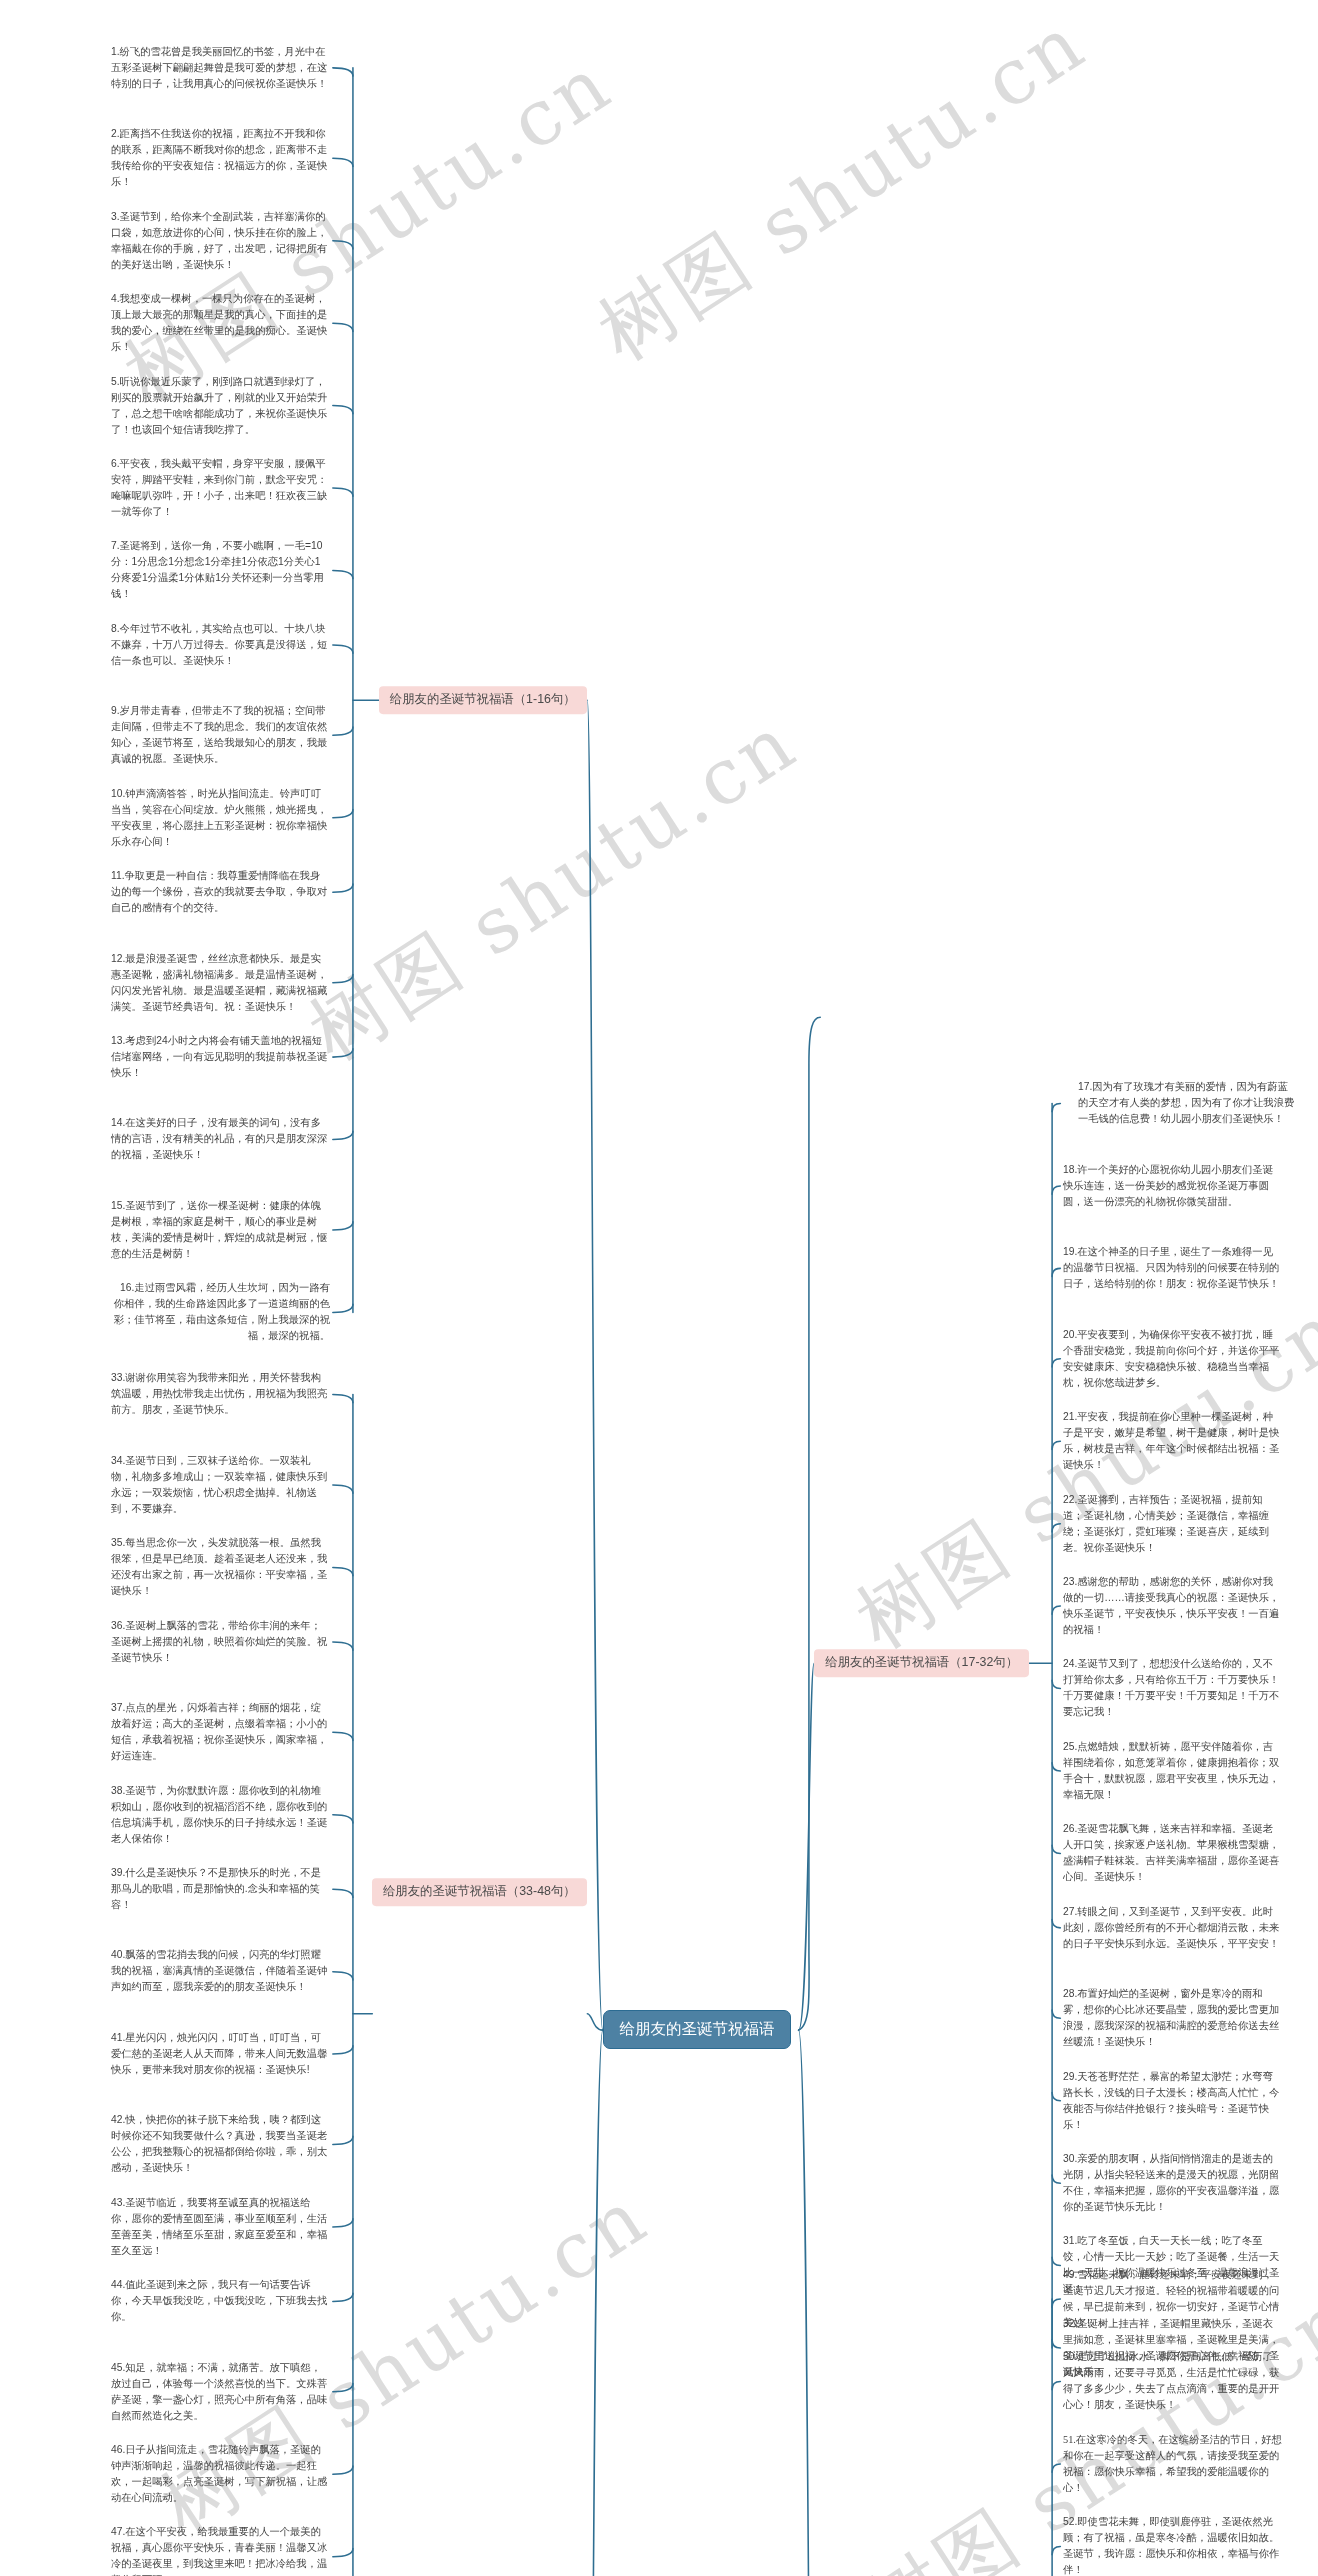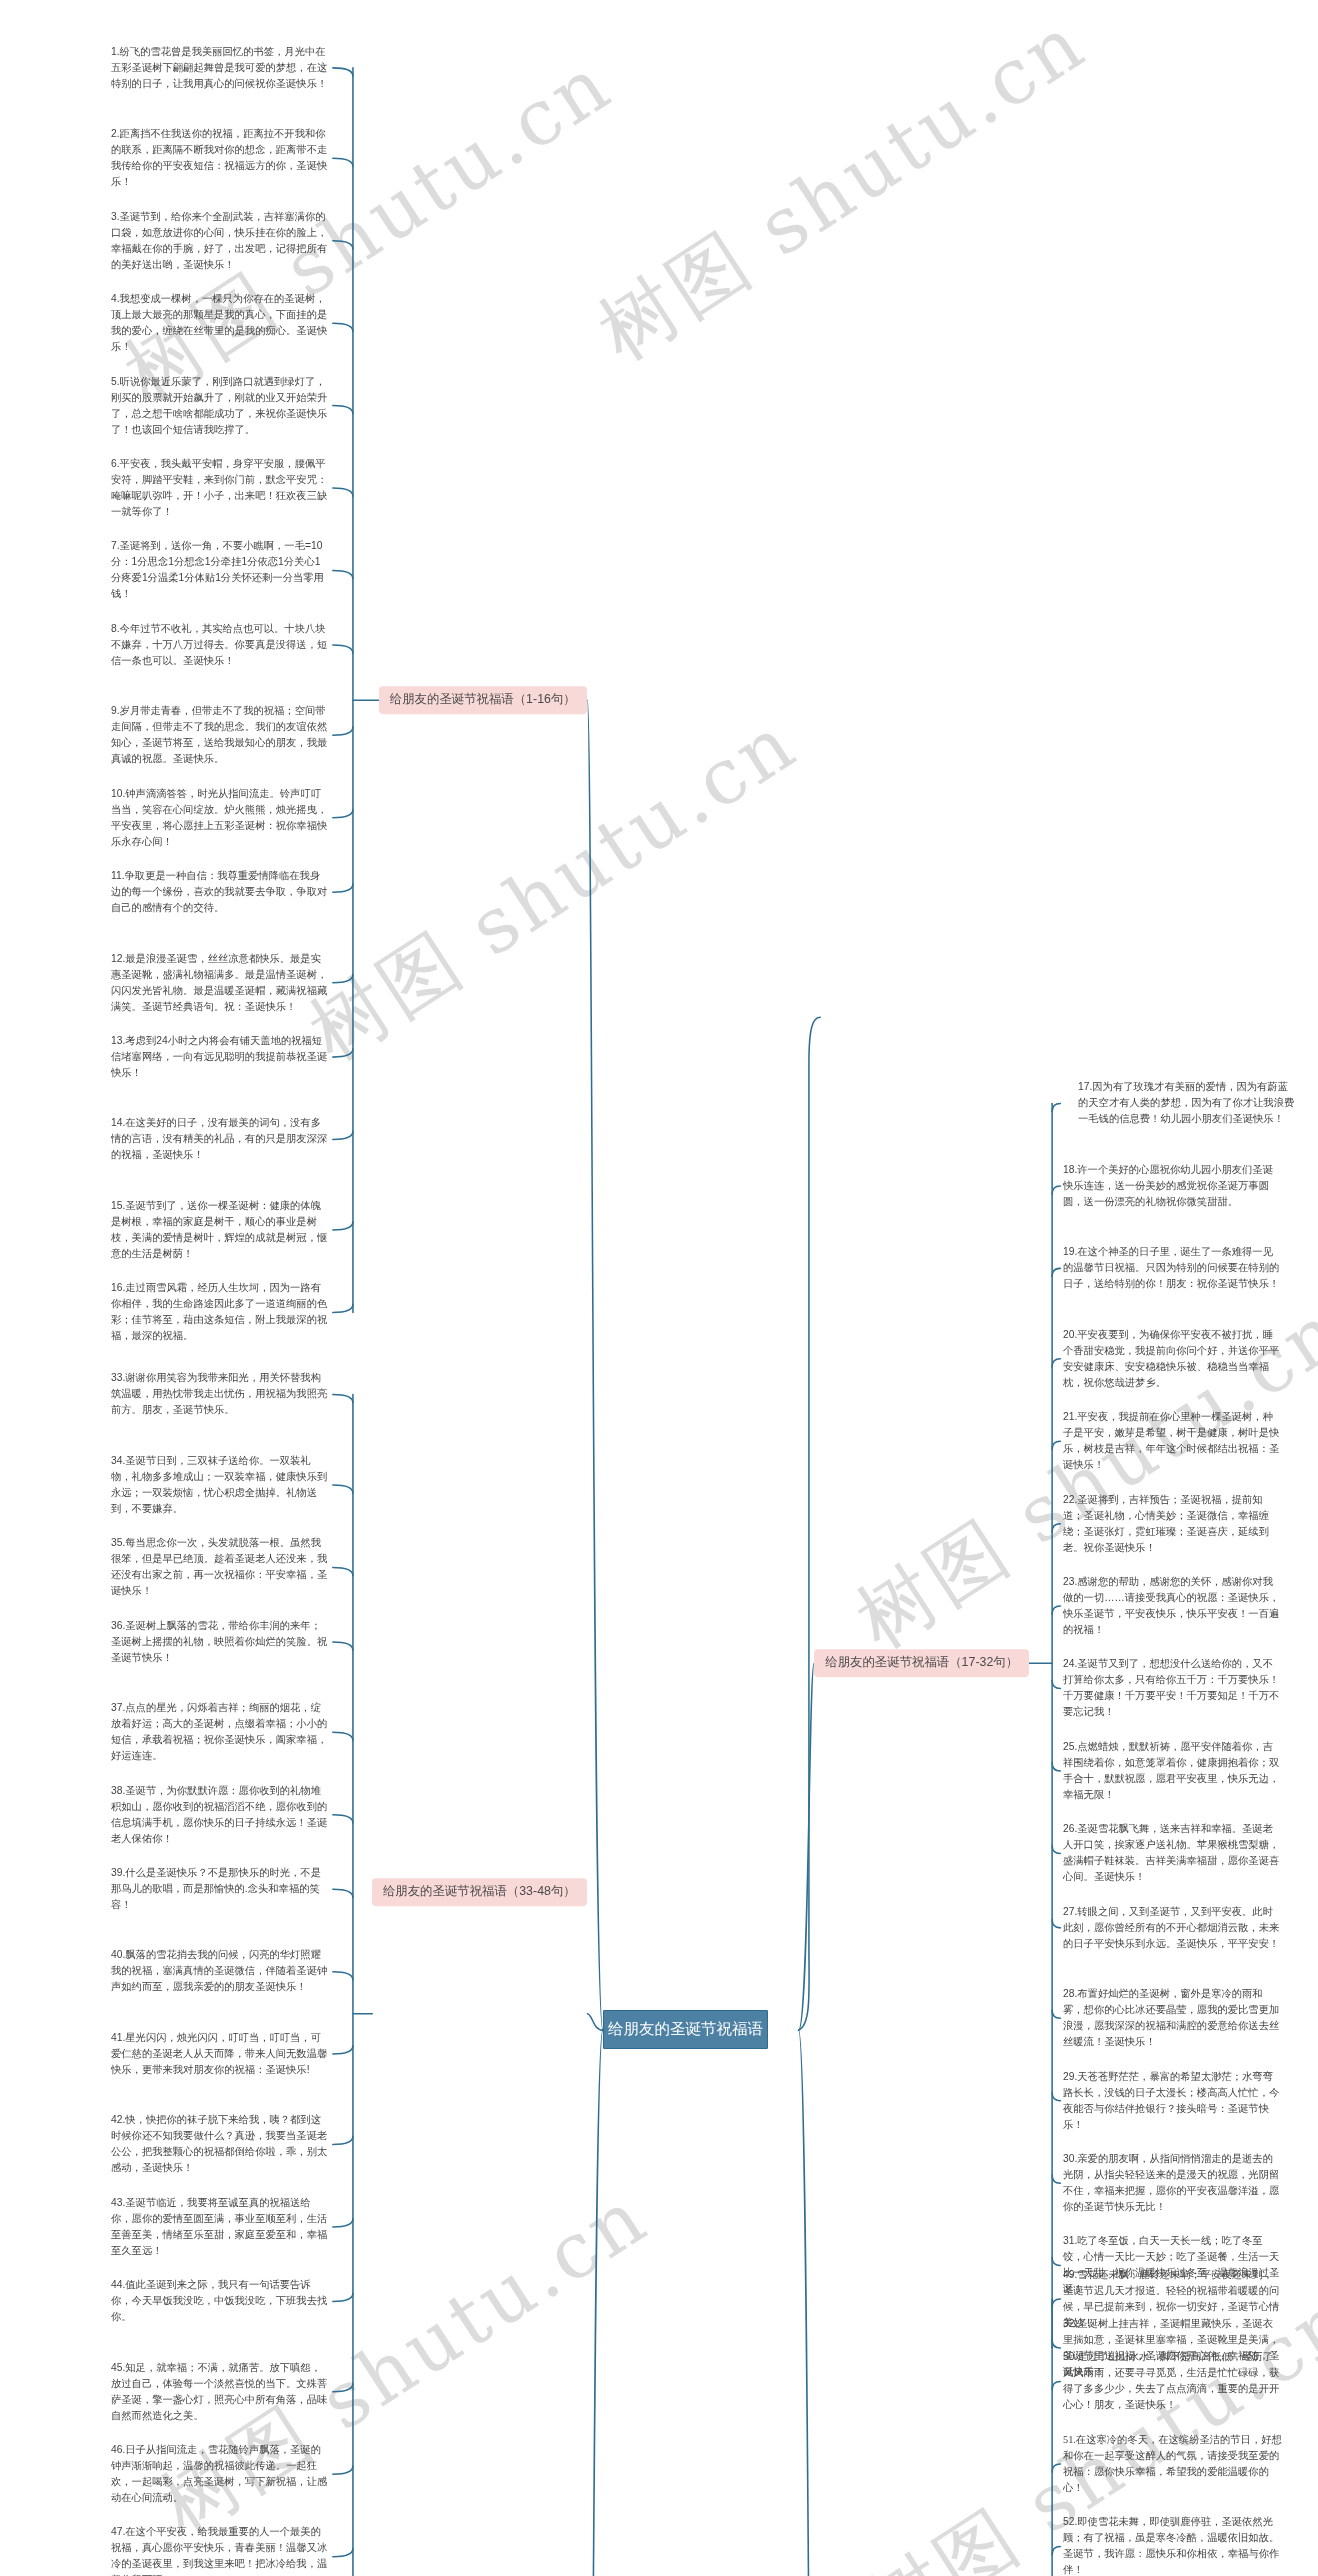--- a/index.html
+++ b/index.html
@@ -11,22 +11,22 @@
           font-family:"Liberation Sans",sans-serif;}
   #connectors{position:absolute;left:0;top:0;z-index:1;}
   .wm{position:absolute;z-index:0;white-space:nowrap;color:var(--wm);opacity:.85;
       font-family:"DejaVu Serif",serif;font-size:77px;letter-spacing:4.1px;
       transform:rotate(-33deg);transform-origin:0 50%;pointer-events:none;user-select:none;}
   .item{position:absolute;z-index:2;width:219px;font-size:10.3px;line-height:1.55;
         color:var(--item-text);text-align:left;}
   .sec-label{position:absolute;z-index:3;max-width:237px;background:var(--pink);
         color:var(--label-text);font-size:12.4px;line-height:1.4;padding:5.2px 11.3px;
         border-radius:4.1px;transform:translateY(-50%);box-sizing:border-box;}
-  #central{position:absolute;z-index:4;left:603px;top:2010px;width:165px;height:39px;
-        background:var(--central-fill);border:1.5px solid var(--central-border);border-radius:1px;
+  #central{position:absolute;z-index:4;left:603px;top:2010px;width:188px;height:39px;
+        background:var(--central-fill);border:1.5px solid var(--central-border);border-radius:7px;
         color:#ffffff;font-size:15.5px;display:flex;align-items:center;justify-content:center;
         box-sizing:border-box;white-space:nowrap;}
   #intro{position:absolute;z-index:3;left:820px;top:947px;width:223px;background:var(--pink);
         border-radius:5.2px;padding:11.3px 13.4px;font-size:10.8px;line-height:1.62;color:var(--label-text);
         box-sizing:border-box;}
 </style>
 </head>
 <body>
 
 <div id="canvas">
@@ -150,21 +150,21 @@
       <div class="item" style="left: 111px; top: 456px;">6.平安夜，我头戴平安帽，身穿平安服，腰佩平安符，脚踏平安鞋，来到你门前，默念平安咒：唵嘛呢叭弥吽，开！小子，出来吧！狂欢夜三缺一就等你了！</div>
       <div class="item" style="left: 111px; top: 538px;">7.圣诞将到，送你一角，不要小瞧啊，一毛=10分：1分思念1分想念1分牵挂1分依恋1分关心1分疼爱1分温柔1分体贴1分关怀还剩一分当零用钱！</div>
       <div class="item" style="left: 111px; top: 621px;">8.今年过节不收礼，其实给点也可以。十块八块不嫌弃，十万八万过得去。你要真是没得送，短信一条也可以。圣诞快乐！</div>
       <div class="item" style="left: 111px; top: 703px;">9.岁月带走青春，但带走不了我的祝福；空间带走间隔，但带走不了我的思念。我们的友谊依然知心，圣诞节将至，送给我最知心的朋友，我最真诚的祝愿。圣诞快乐。</div>
       <div class="item" style="left: 111px; top: 786px;">10.钟声滴滴答答，时光从指间流走。铃声叮叮当当，笑容在心间绽放。炉火熊熊，烛光摇曳，平安夜里，将心愿挂上五彩圣诞树：祝你幸福快乐永存心间！</div>
       <div class="item" style="left: 111px; top: 868px;">11.争取更是一种自信：我尊重爱情降临在我身边的每一个缘份，喜欢的我就要去争取，争取对自己的感情有个的交待。</div>
       <div class="item" style="left: 111px; top: 951px;">12.最是浪漫圣诞雪，丝丝凉意都快乐。最是实惠圣诞靴，盛满礼物福满多。最是温情圣诞树，闪闪发光皆礼物。最是温暖圣诞帽，藏满祝福藏满笑。圣诞节经典语句。祝：圣诞快乐！</div>
       <div class="item" style="left: 111px; top: 1033px;">13.考虑到24小时之内将会有铺天盖地的祝福短信堵塞网络，一向有远见聪明的我提前恭祝圣诞快乐！</div>
       <div class="item" style="left: 111px; top: 1115px;">14.在这美好的日子，没有最美的词句，没有多情的言语，没有精美的礼品，有的只是朋友深深的祝福，圣诞快乐！</div>
       <div class="item" style="left: 111px; top: 1198px;">15.圣诞节到了，送你一棵圣诞树：健康的体魄是树根，幸福的家庭是树干，顺心的事业是树枝，美满的爱情是树叶，辉煌的成就是树冠，惬意的生活是树荫！</div>
-      <div class="item" style="left: 111px; top: 1280px;">16.走过雨雪风霜，经历人生坎坷，因为一路有你相伴，我的生命路途因此多了一道道绚丽的色彩；佳节将至，藉由这条短信，附上我最深的祝福，最深的祝福。</div>
+      <div class="item" style="left: 111px; top: 1280px; text-align: right;">16.走过雨雪风霜，经历人生坎坷，因为一路有你相伴，我的生命路途因此多了一道道绚丽的色彩；佳节将至，藉由这条短信，附上我最深的祝福，最深的祝福。</div>
       <div class="sec-label" style="top: 1663px; left: 814px;">给朋友的圣诞节祝福语（17-32句）</div>
       <div class="item" style="left: 1063px; top: 1079px; margin-left: 15px;">17.因为有了玫瑰才有美丽的爱情，因为有蔚蓝的天空才有人类的梦想，因为有了你才让我浪费一毛钱的信息费！幼儿园小朋友们圣诞快乐！</div>
       <div class="item" style="left: 1063px; top: 1162px;">18.许一个美好的心愿祝你幼儿园小朋友们圣诞快乐连连，送一份美妙的感觉祝你圣诞万事圆圆，送一份漂亮的礼物祝你微笑甜甜。</div>
       <div class="item" style="left: 1063px; top: 1244px;">19.在这个神圣的日子里，诞生了一条难得一见的温馨节日祝福。只因为特别的问候要在特别的日子，送给特别的你！朋友：祝你圣诞节快乐！</div>
       <div class="item" style="left: 1063px; top: 1327px;">20.平安夜要到，为确保你平安夜不被打扰，睡个香甜安稳觉，我提前向你问个好，并送你平平安安健康床、安安稳稳快乐被、稳稳当当幸福枕，祝你悠哉进梦乡。</div>
       <div class="item" style="left: 1063px; top: 1409px;">21.平安夜，我提前在你心里种一棵圣诞树，种子是平安，嫩芽是希望，树干是健康，树叶是快乐，树枝是吉祥，年年这个时候都结出祝福：圣诞快乐！</div>
       <div class="item" style="left: 1063px; top: 1492px;">22.圣诞将到，吉祥预告；圣诞祝福，提前知道；圣诞礼物，心情美妙；圣诞微信，幸福缠绕；圣诞张灯，霓虹璀璨；圣诞喜庆，延续到老。祝你圣诞快乐！</div>
       <div class="item" style="left: 1063px; top: 1574px;">23.感谢您的帮助，感谢您的关怀，感谢你对我做的一切……请接受我真心的祝愿：圣诞快乐，快乐圣诞节，平安夜快乐，快乐平安夜！一百遍的祝福！</div>
       <div class="item" style="left: 1063px; top: 1656px;">24.圣诞节又到了，想想没什么送给你的，又不打算给你太多，只有给你五千万：千万要快乐！千万要健康！千万要平安！千万要知足！千万不要忘记我！</div>
       <div class="item" style="left: 1063px; top: 1739px;">25.点燃蜡烛，默默祈祷，愿平安伴随着你，吉祥围绕着你，如意笼罩着你，健康拥抱着你；双手合十，默默祝愿，愿君平安夜里，快乐无边，幸福无限！</div>

